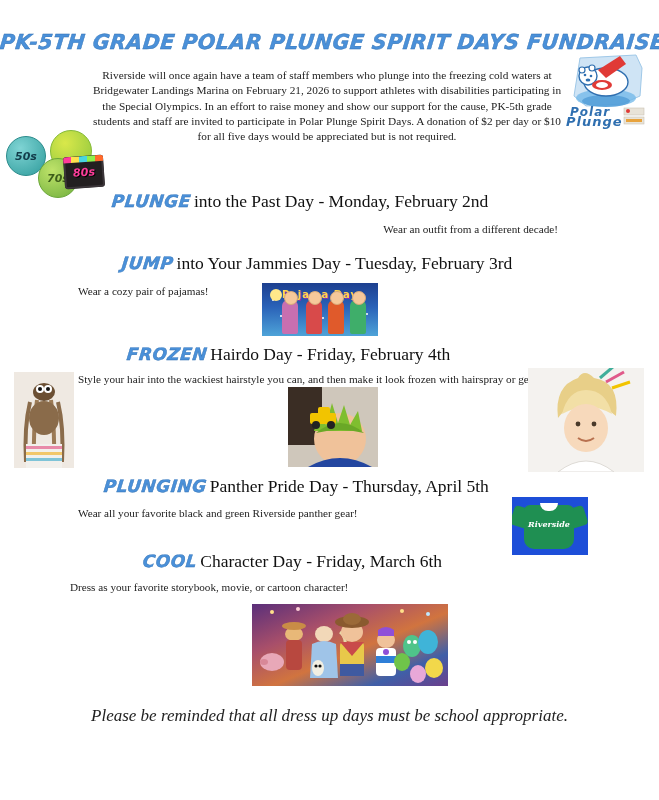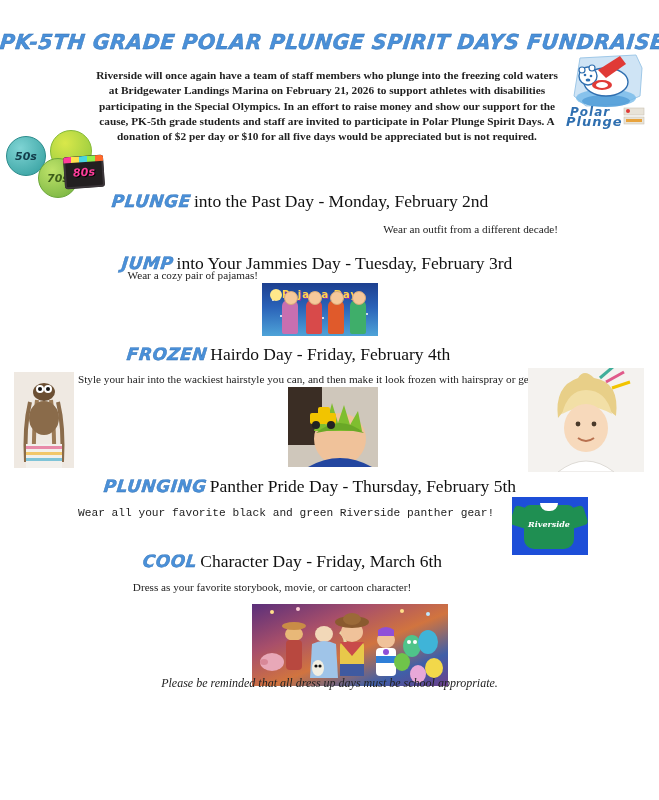--- a/index.html
+++ b/index.html
@@ -44,21 +44,20 @@
   
   .intro {
     position: absolute;
     top: 68px;
     left: 92px;
     width: 470px;
     text-align: center;
     font-size: 11.3px;
     line-height: 15.3px;
     color: #222;
-    font-weight: bold;
   }
 
   
   .logo {
     position: absolute;
     top: 52px;
     left: 562px;
     width: 86px;
     height: 78px;
   }
@@ -177,25 +176,25 @@
     font-family:"DejaVu Serif", serif; font-style:italic; font-weight:bold;
     font-size:8px; color:#ffffff;
   }
 
   
   .collage { background: linear-gradient(120deg,#4a2c6b 0%, #7b3f8c 25%, #c2613f 50%, #3f5fa0 75%, #6b3f8c 100%); }
 
   
   .footer {
     position: absolute;
-    top: 676px;
+    top: 706px;
     left: 0;
     width: 659px;
     text-align: center;
-    font-size: 12px;
+    font-size: 17px;
     font-style: italic;
     color: #222;
   }
 </style>
 </head>
 <body>
 
 <div class="title">
   <span class="funfont">PK-5th Grade Polar Plunge Spirit Days Fundraiser</span>
 </div>
@@ -250,21 +249,21 @@
 </div>
 
 <div class="day-heading" style="top:190px; left:112px;">
   <span class="funfont">Plunge</span><span>into the Past Day - Monday, February 2nd</span>
 </div>
 <div class="day-desc" style="top:222px; left:78px; width:480px;text-align:right;">Wear an outfit from a different decade!</div>
 
 <div class="day-heading" style="top:252px; left:122px;">
   <span class="funfont">Jump</span><span>into Your Jammies Day - Tuesday, February 3rd</span>
 </div>
-<div class="day-desc" style="top:268px; left:78px; width:180px;text-align:right;">Wear a cozy pair of pajamas!</div>
+<div class="day-desc" style="top:284px; left:78px; width:180px;">Wear a cozy pair of pajamas!</div>
 
 <div class="photo pj-img" style="top:283px; left:262px; width:116px; height:53px;">
   <i class="star" style="left:10px; top:16px;"></i>
   <i class="star" style="left:28px; top:12px;"></i>
   <i class="star" style="left:48px; top:18px;"></i>
   <i class="star" style="left:70px; top:13px;"></i>
   <i class="star" style="left:92px; top:20px;"></i>
   <i class="star" style="left:104px; top:30px;"></i>
   <i class="star" style="left:18px; top:32px;"></i>
   <i class="star" style="left:60px; top:34px;"></i>
@@ -341,36 +340,36 @@
     <circle cx="50" cy="56" r="2.4" fill="#4a3a2a"></circle>
     <circle cx="66" cy="56" r="2.4" fill="#4a3a2a"></circle>
     <path d="M50 70 Q58 76 66 70" stroke="#b8714f" stroke-width="2" fill="none"></path>
 
     <path d="M30 104 Q58 82 86 104 Z" fill="#ffffff"></path>
     <path d="M30 104 Q58 82 86 104 Z" fill="none" stroke="#dedbd6" stroke-width="1"></path>
   </svg>
 </div>
 
 <div class="day-heading" style="top:475px; left:104px;">
-  <span class="funfont">Plunging</span><span>Panther Pride Day - Thursday, February 5th</span>
-</div>
-<div class="day-desc" style="top:506px; left:78px; width:420px;font-family:Liberation Mono, monospace;">Wear all your favorite black and green Riverside panther gear!</div>
+  <span class="funfont">Plunging</span><span>Panther Pride Day - Thursday, April 5th</span>
+</div>
+<div class="day-desc" style="top:506px; left:78px; width:420px;">Wear all your favorite black and green Riverside panther gear!</div>
 
 <div class="photo shirt" style="top:497px; left:512px; width:76px; height:58px; background:#1d4ed8;">
   <i class="shirt-sleeve-l"></i>
   <i class="shirt-sleeve-r"></i>
   <i class="shirt-body"></i>
   <i class="shirt-collar"></i>
   <div class="shirt-text">Riverside</div>
 </div>
 
 <div class="day-heading" style="top:550px; left:143px;">
   <span class="funfont">Cool</span><span>Character Day - Friday, March 6th</span>
 </div>
-<div class="day-desc" style="top:580px; left:62px; width:420px;text-align:center;">Dress as your favorite storybook, movie, or cartoon character!</div>
+<div class="day-desc" style="top:580px; left:70px; width:420px;">Dress as your favorite storybook, movie, or cartoon character!</div>
 
 <div class="photo collage" style="top:604px; left:252px; width:196px; height:82px;">
   <svg width="196" height="82" viewBox="0 0 196 82" aria-hidden="true">
     <defs>
       <linearGradient id="cbg" x1="0" y1="0" x2="1" y2="1">
         <stop offset="0%" stop-color="#5a2f7a"></stop>
         <stop offset="30%" stop-color="#a84f6a"></stop>
         <stop offset="55%" stop-color="#d1743f"></stop>
         <stop offset="80%" stop-color="#3f5fa8"></stop>
         <stop offset="100%" stop-color="#6b3f8c"></stop>

